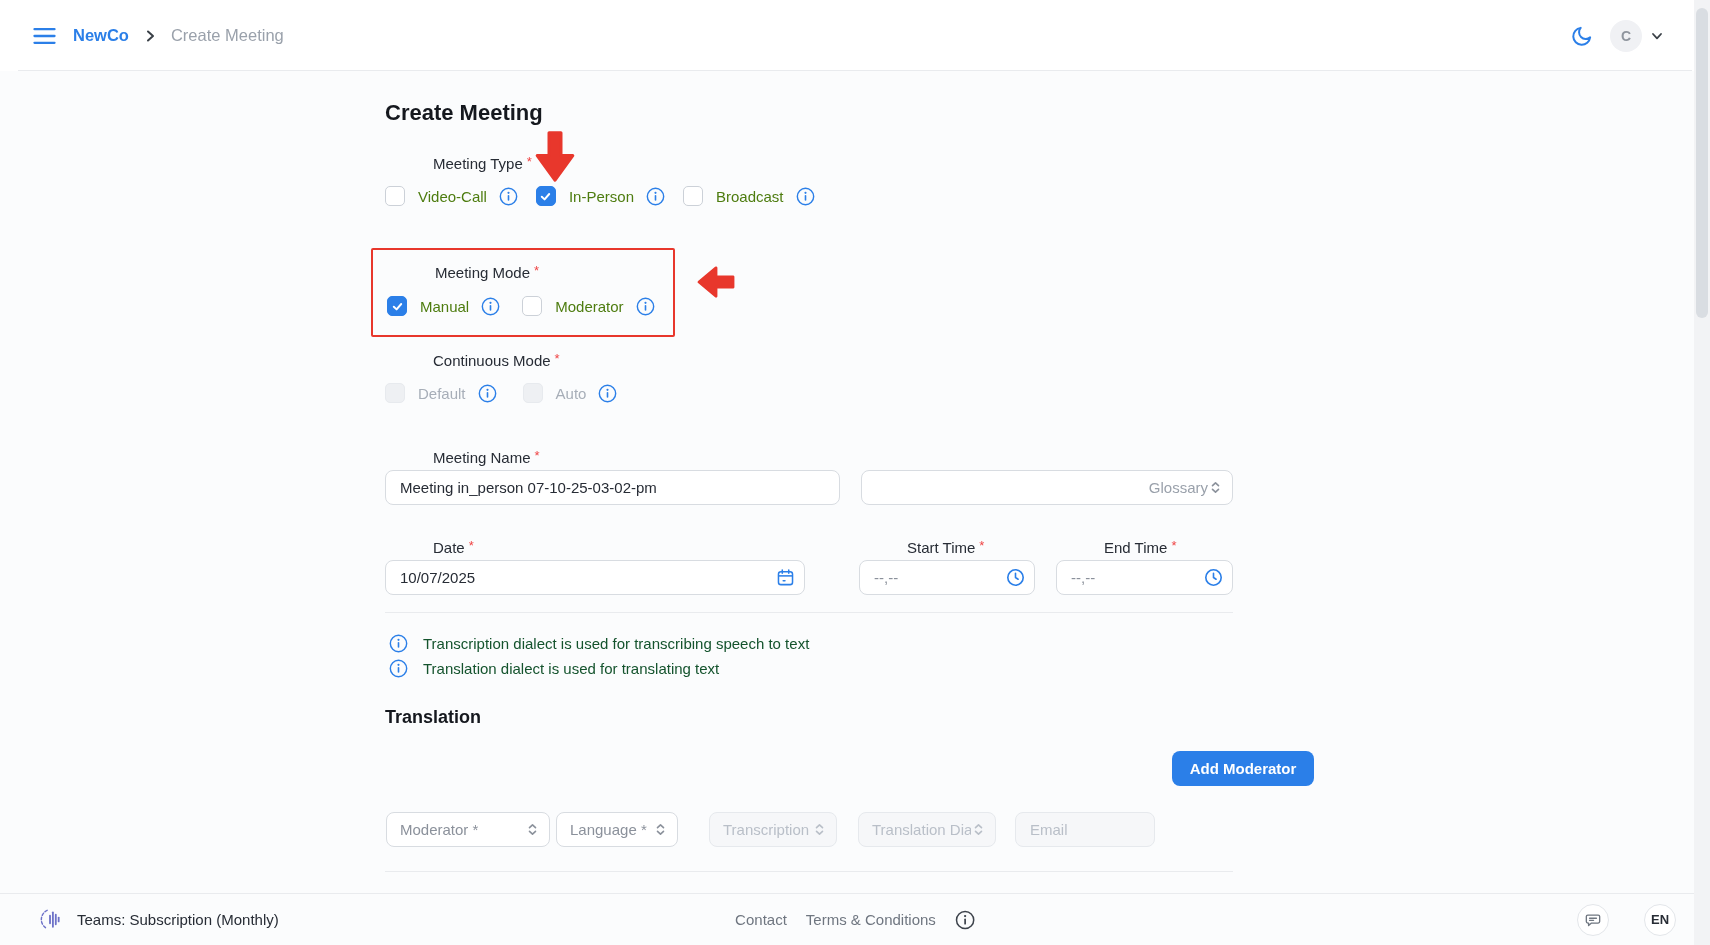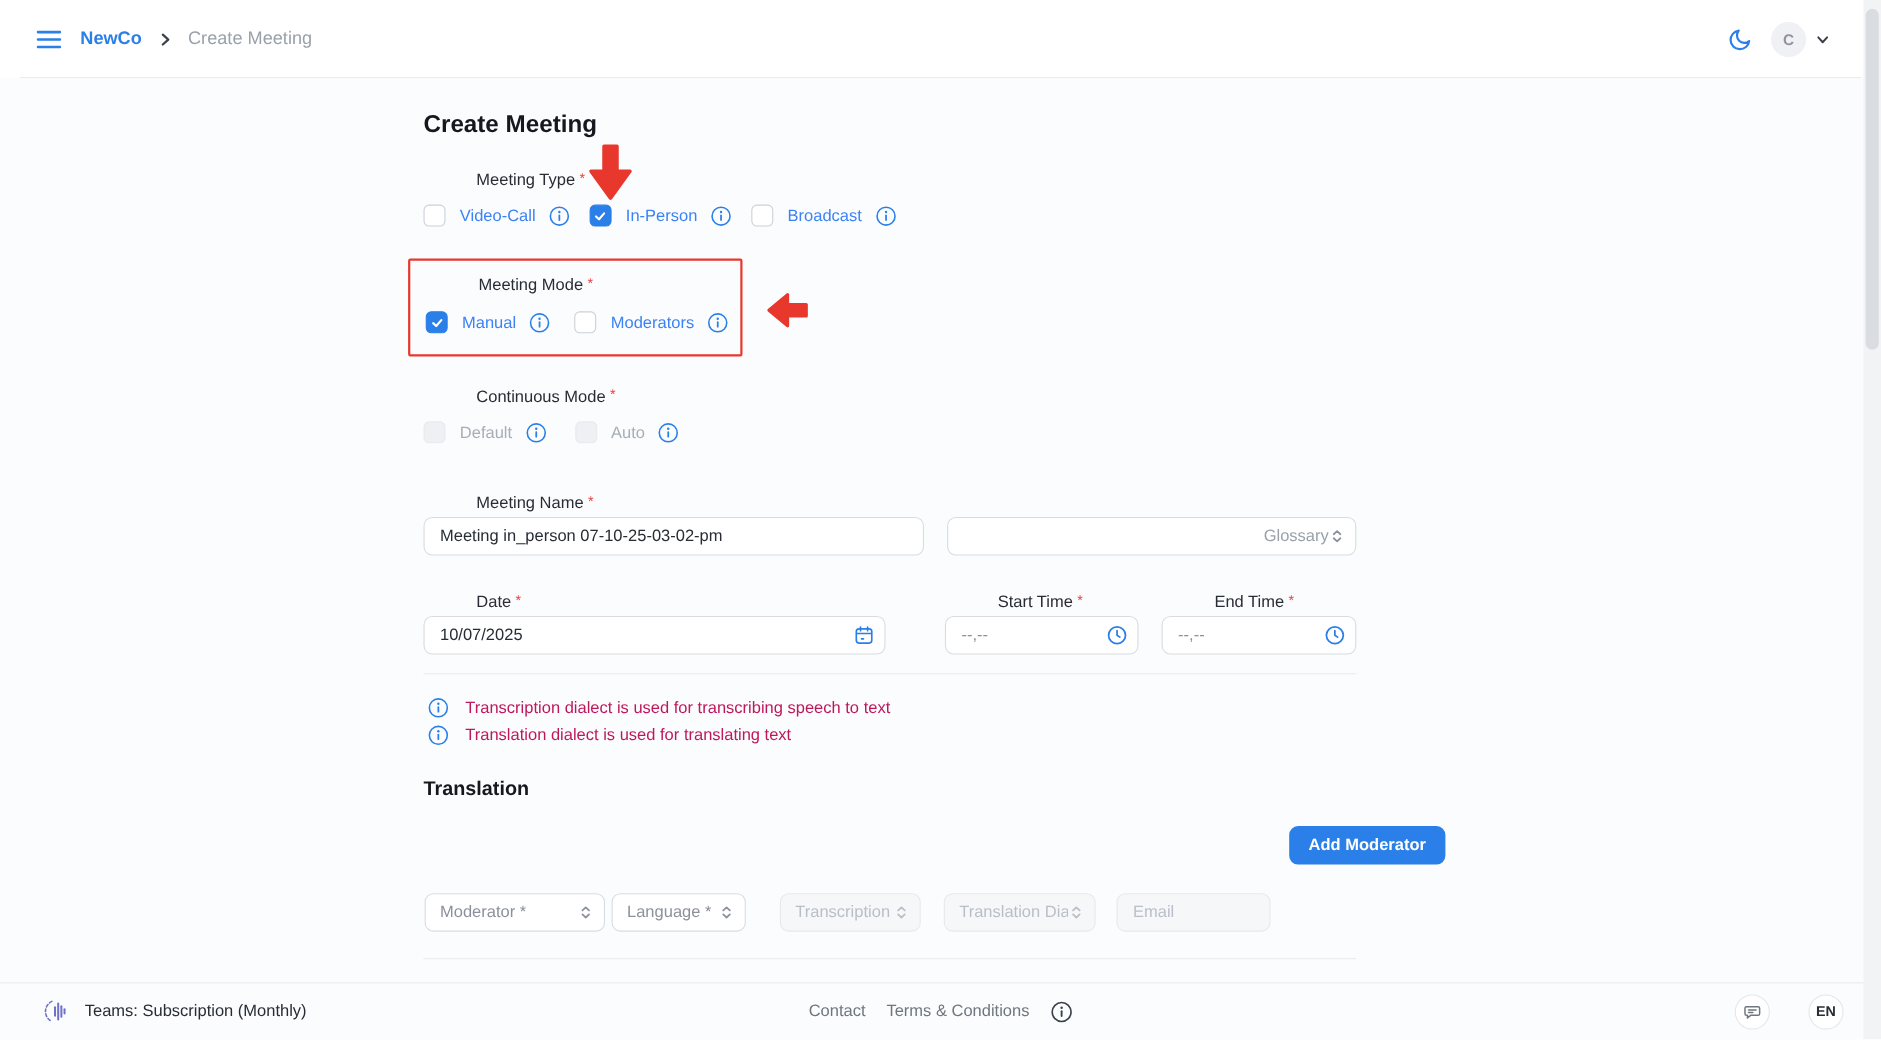--- a/index.html
+++ b/index.html
@@ -36,21 +36,21 @@
   .field-label { font-size:15px; color:#272c35; display:flex; gap:4px; align-items:flex-start;margin-left:48px; }
   .req { color:#ef4444; font-size:13px; position:relative; top:-1px; }
   .opt-row { display:flex; align-items:center; }
   .opt { display:flex; align-items:center; }
   .cb {
     width:20px; height:20px; border:1.5px solid #ccd1d8; border-radius:5px; background:#fff;
     display:flex; align-items:center; justify-content:center; cursor:pointer; flex:none;
   }
   .cb.checked { background:#2b7fe8; border-color:#2b7fe8; }
   .cb.disabled { background:#eef0f3; border-color:#e7eaee; cursor:default; }
-  .opt-label { font-size:15px; color:#3b82f6; margin:0 12px 0 13px; }
+  .opt-label { font-size:15px; color:#4d7c0f; margin:0 12px 0 13px; }
   .opt-label.dis { color:#a7aeb8; }
   .info-btn { background:none; border:none; padding:0; display:flex; color:#2b7fe8; cursor:pointer; }
   .gap18 { margin-right:18px; } .gap22 { margin-right:22px; } .gap26 { margin-right:26px; }
   .red-box { border:2.5px solid #e8372c; border-radius:2px; background:transparent; }
   .annot { pointer-events:none; }
   .text-input {
     width:100%; height:35px; border:1px solid #d8dce1; border-radius:8px; background:#fff;
     font-size:15px; color:#272c35; padding:0 14px; font-family:inherit; outline:none;
   }
   .text-input::placeholder { color:#8b919b; }
@@ -62,21 +62,21 @@
   .select {
     height:35px; border:1px solid #d8dce1; border-radius:8px; background:#fff;
     display:flex; align-items:center; justify-content:space-between;
     padding:0 9px 0 13px; font-size:15px; color:#8b919b; cursor:pointer;
   }
   .select .ph { overflow:hidden; white-space:nowrap; }
   .select .stepper { color:#8b919b; display:flex; flex:none; }
   .select.disabled { background:#f6f7f9; border-color:#e6e9ed; color:#b9bfc8; cursor:default; }
   .select.disabled .stepper { color:#b9bfc8; }
   .divider { height:1px; background:#e9ebee; }
-  .note { display:flex; align-items:center; gap:15px; color:#be185d; font-size:15px; }
+  .note { display:flex; align-items:center; gap:15px; color:#14532d; font-size:15px; }
   .note .info-btn { color:#2b7fe8; }
   .note-text { cursor:default; }
   .btn-primary {
     width:142px; height:35px; background:#2b7fe8; color:#fff; border:none; border-radius:8px;
     font-size:15px; font-weight:700; font-family:inherit; cursor:pointer;
   }
   
   .footbar {
     position:absolute; bottom:0; left:0; width:100%; height:52px;
     border-top:1px solid #e9ebee; display:flex; align-items:center;
@@ -210,42 +210,42 @@
               <use href="#i-info"></use>
             </svg>
           </button>
       </div>
     </div>
 
     <svg class="abs annot" style="left:150px; top:58px;" width="40" height="55" viewBox="0 0 44 56">
       <path d="M15.5 2 h13 v25 h13 L22 54 2.5 27 h13 Z" fill="#e8372c" stroke="#e8372c" stroke-width="3.5" stroke-linejoin="round"></path>
     </svg>
 
-    <div class="red-box abs" style="left:-14px; top:164px; width:304px; height:89px;">
+    <div class="red-box abs" style="left:-14px; top:177px; width:304px; height:89px;">
       <div class="field-label abs" style="left:14px; top:14px;">
         <span>Meeting Mode</span>
           <span class="req">*</span>
       </div>
       <div class="opt-row abs" style="left:14px; top:46px;">
         <div class="opt gap22">
           <span class="cb checked">
               <svg width="13" height="13">
                 <use href="#i-check"></use>
               </svg>
             </span>
           <span class="opt-label">Manual</span>
           <button class="info-btn">
               <svg width="19" height="19">
                 <use href="#i-info"></use>
               </svg>
             </button>
         </div>
         <div class="opt">
           <span class="cb"></span>
-          <span class="opt-label">Moderators</span>
+          <span class="opt-label">Moderator</span>
           <button class="info-btn">
               <svg width="19" height="19">
                 <use href="#i-info"></use>
               </svg>
             </button>
         </div>
       </div>
     </div>
 
     <svg class="abs annot" style="left:312px; top:194px;" width="38" height="34" viewBox="0 0 40 36">

